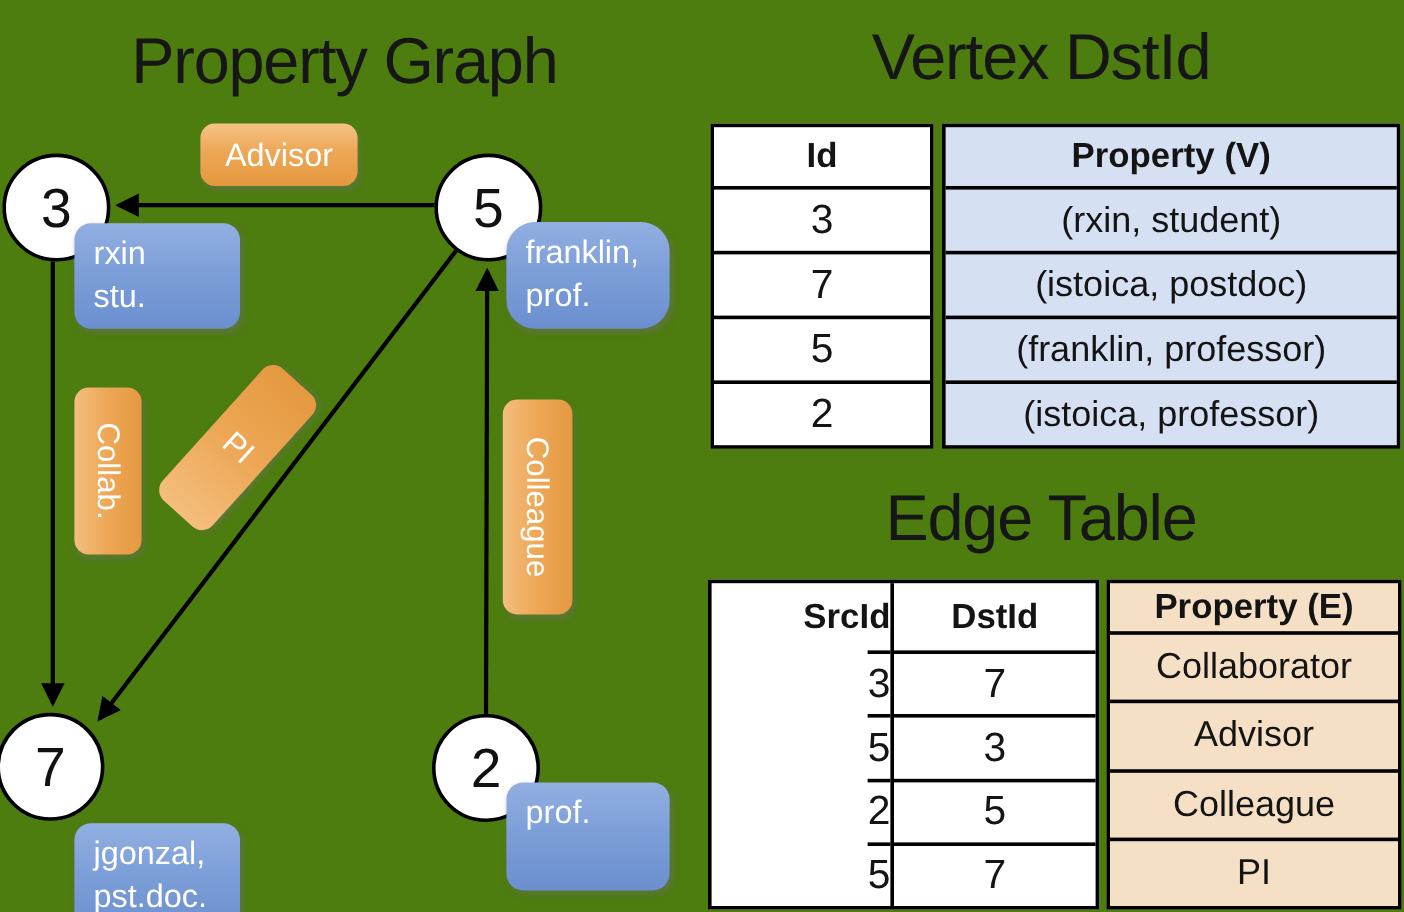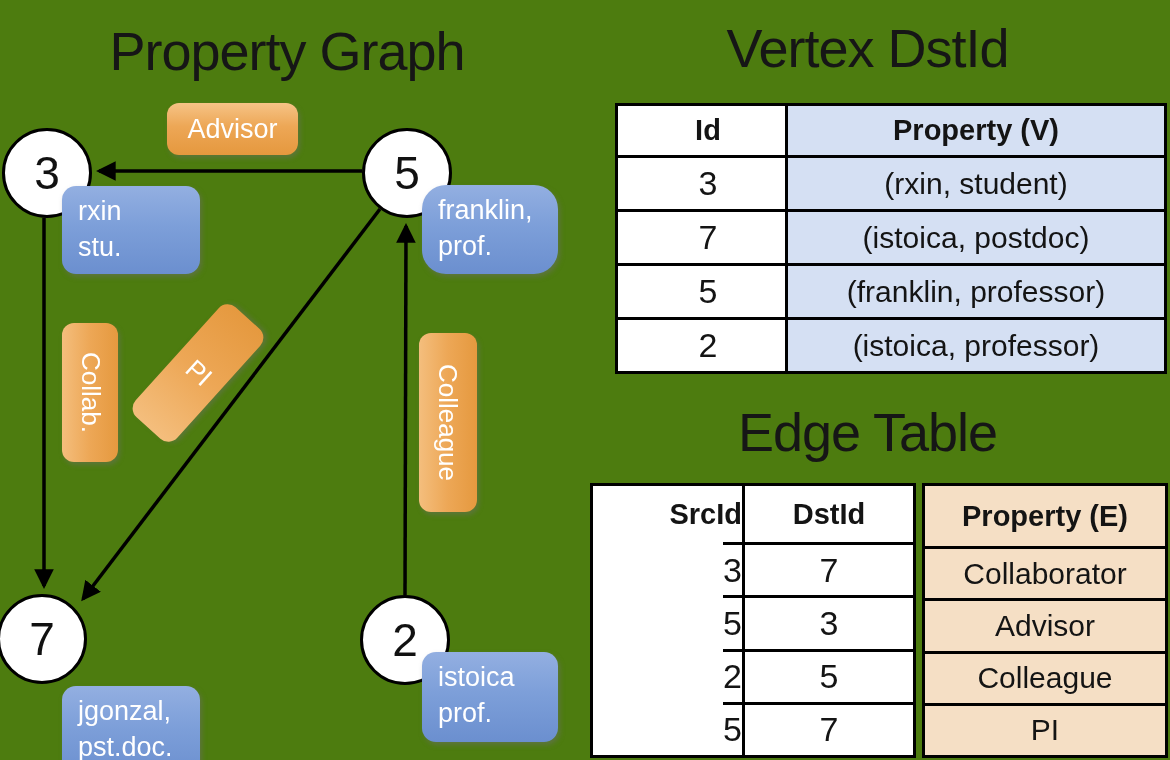--- a/index.html
+++ b/index.html
@@ -88,38 +88,37 @@
   </div>
   <div class="abs bbox" style="left:422px;top:185px;width:136px;height:89px;border-radius:24px;">
     <div>franklin,</div>
     <div>prof.</div>
   </div>
   <div class="abs bbox" style="left:62px;top:686px;width:138px;height:91px;">
     <div>jgonzal,</div>
     <div>pst.doc.</div>
   </div>
   <div class="abs bbox" style="left:422px;top:652px;width:136px;height:90px;">
-    <div>istoica</div>
     <div>prof.</div>
   </div>
 
   <div class="abs obox" style="left:167px;top:103px;width:131px;height:52px;">
     <span>Advisor</span>
   </div>
   <div class="abs obox vert" style="left:62px;top:323px;width:56px;height:139px;">
     <span>Collab.</span>
   </div>
   <div class="abs obox vert tilt" style="left:124px;top:345px;width:148px;height:56px;transform:rotate(-48deg);">
     <span>PI</span>
   </div>
   <div class="abs obox vert" style="left:419px;top:333px;width:58px;height:179px;">
     <span>Colleague</span>
   </div>
 
-  <div class="abs tblock" style="left:592px;top:103px;width:186px;height:271px;background:#fff;margin-left:23px;">
+  <div class="abs tblock" style="left:592px;top:103px;width:186px;height:271px;background:#fff;">
     <div class="cell hdr" style="height:49px;">Id</div>
     <div class="cell num">3</div>
     <div class="cell num">7</div>
     <div class="cell num">5</div>
     <div class="cell num">2</div>
   </div>
 
   <div class="abs tblock bluecol" style="left:785px;top:103px;width:382px;height:271px;">
     <div class="cell hdr" style="height:49px;">Property (V)</div>
     <div class="cell ptxt">(rxin, student)</div>
@@ -139,20 +138,20 @@
     <div class="col">
       <div class="cell hdr" style="height:56px;">DstId</div>
       <div class="cell num">7</div>
       <div class="cell num">3</div>
       <div class="cell num">5</div>
       <div class="cell num">7</div>
     </div>
   </div>
 
   <div class="abs tblock tancol" style="left:922px;top:483px;width:246px;height:275px;">
-    <div class="cell hdr" style="height:60px;">Property (E)</div>
+    <div class="cell hdr" style="height:40px;">Property (E)</div>
     <div class="cell ptxt">Collaborator</div>
     <div class="cell ptxt">Advisor</div>
     <div class="cell ptxt">Colleague</div>
     <div class="cell ptxt">PI</div>
   </div>
 
 </div>
 
 </body></html>

